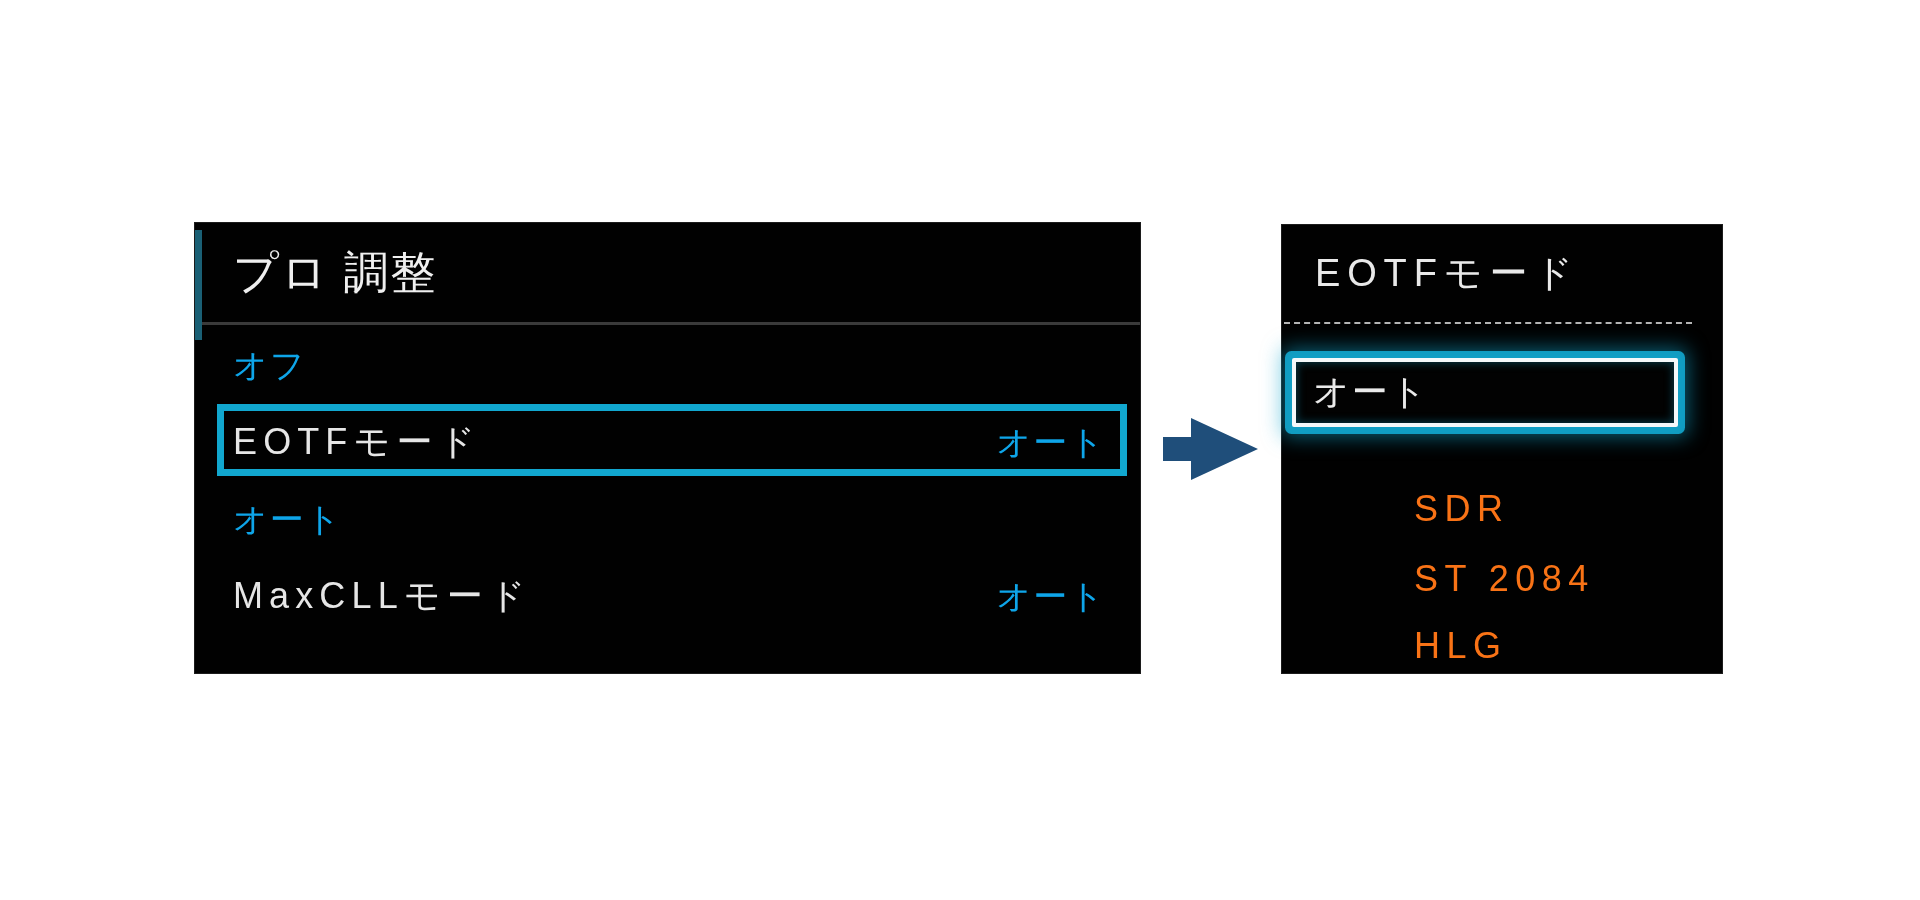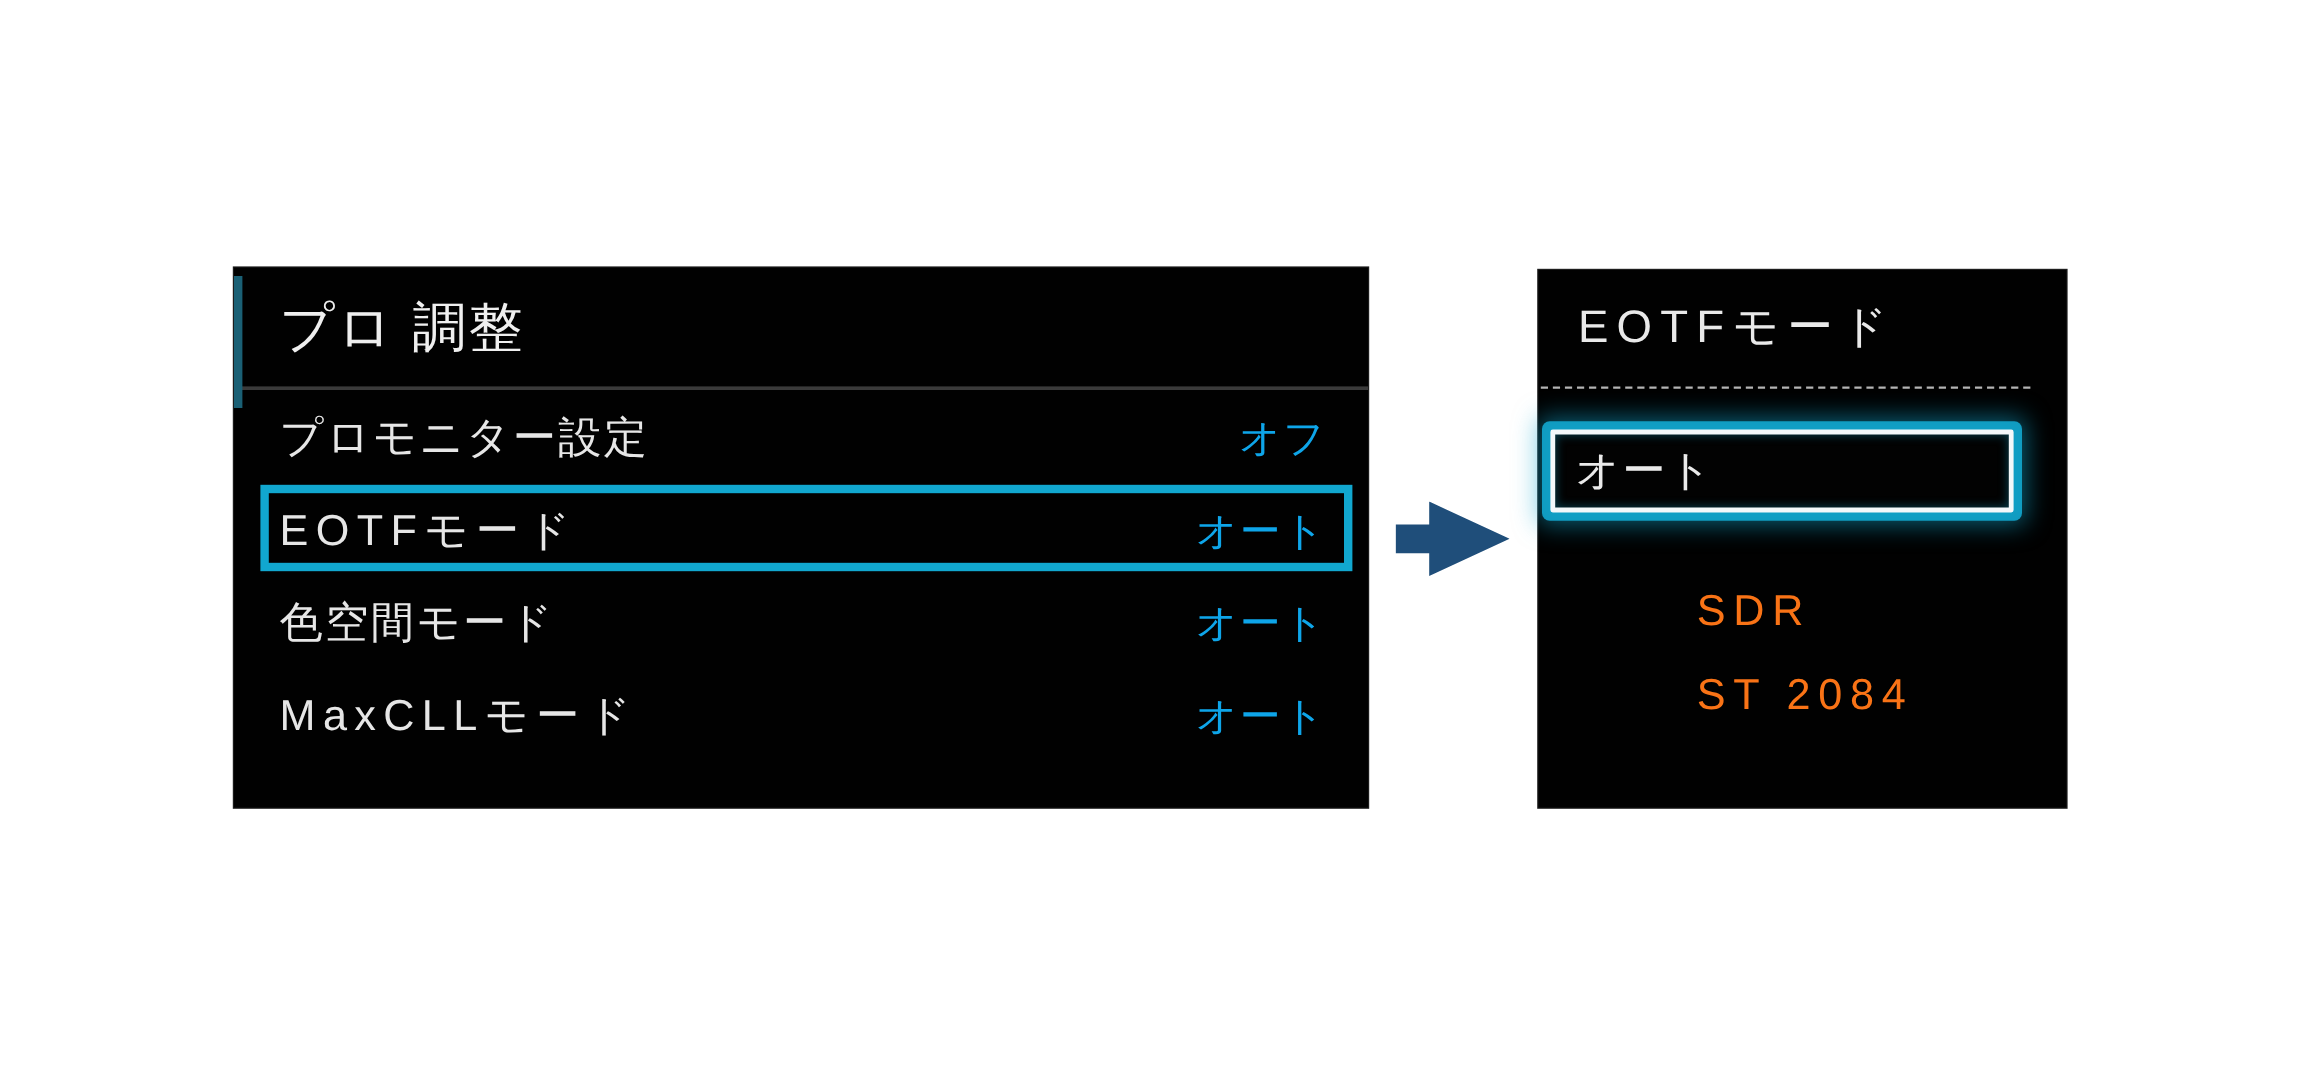--- a/index.html
+++ b/index.html
@@ -174,32 +174,30 @@
   <section class="panel left-panel">
     <div class="lp-title-row">
       <div class="lp-accent"></div>
       <h1 class="lp-title">プロ 調整</h1>
     </div>
     <div class="lp-divider"></div>
 
     <div class="lp-menu">
 
       <div class="menu-row">
-        <span class="label">プロモニター設定</span>
         <span class="value">オフ</span>
       </div>
 
       <div class="menu-row">
         <div class="hl-box"></div>
         <span class="label ls">EOTFモード</span>
         <span class="value">オート</span>
       </div>
 
       <div class="menu-row">
-        <span class="label">色空間モード</span>
         <span class="value">オート</span>
       </div>
 
       <div class="menu-row">
         <span class="label ls">MaxCLLモード</span>
         <span class="value">オート</span>
       </div>
 
     </div>
   </section>
@@ -219,15 +217,18 @@
     </div>
 
     <div class="rp-option opt-sdr">
       <span>SDR</span>
     </div>
 
     <div class="rp-option opt-st">
       <span>ST 2084</span>
     </div>
 
+    <div class="rp-option opt-hlg">
+      <span>HLG</span>
+    </div>
   </section>
 
 </div>
 
 </body></html>

